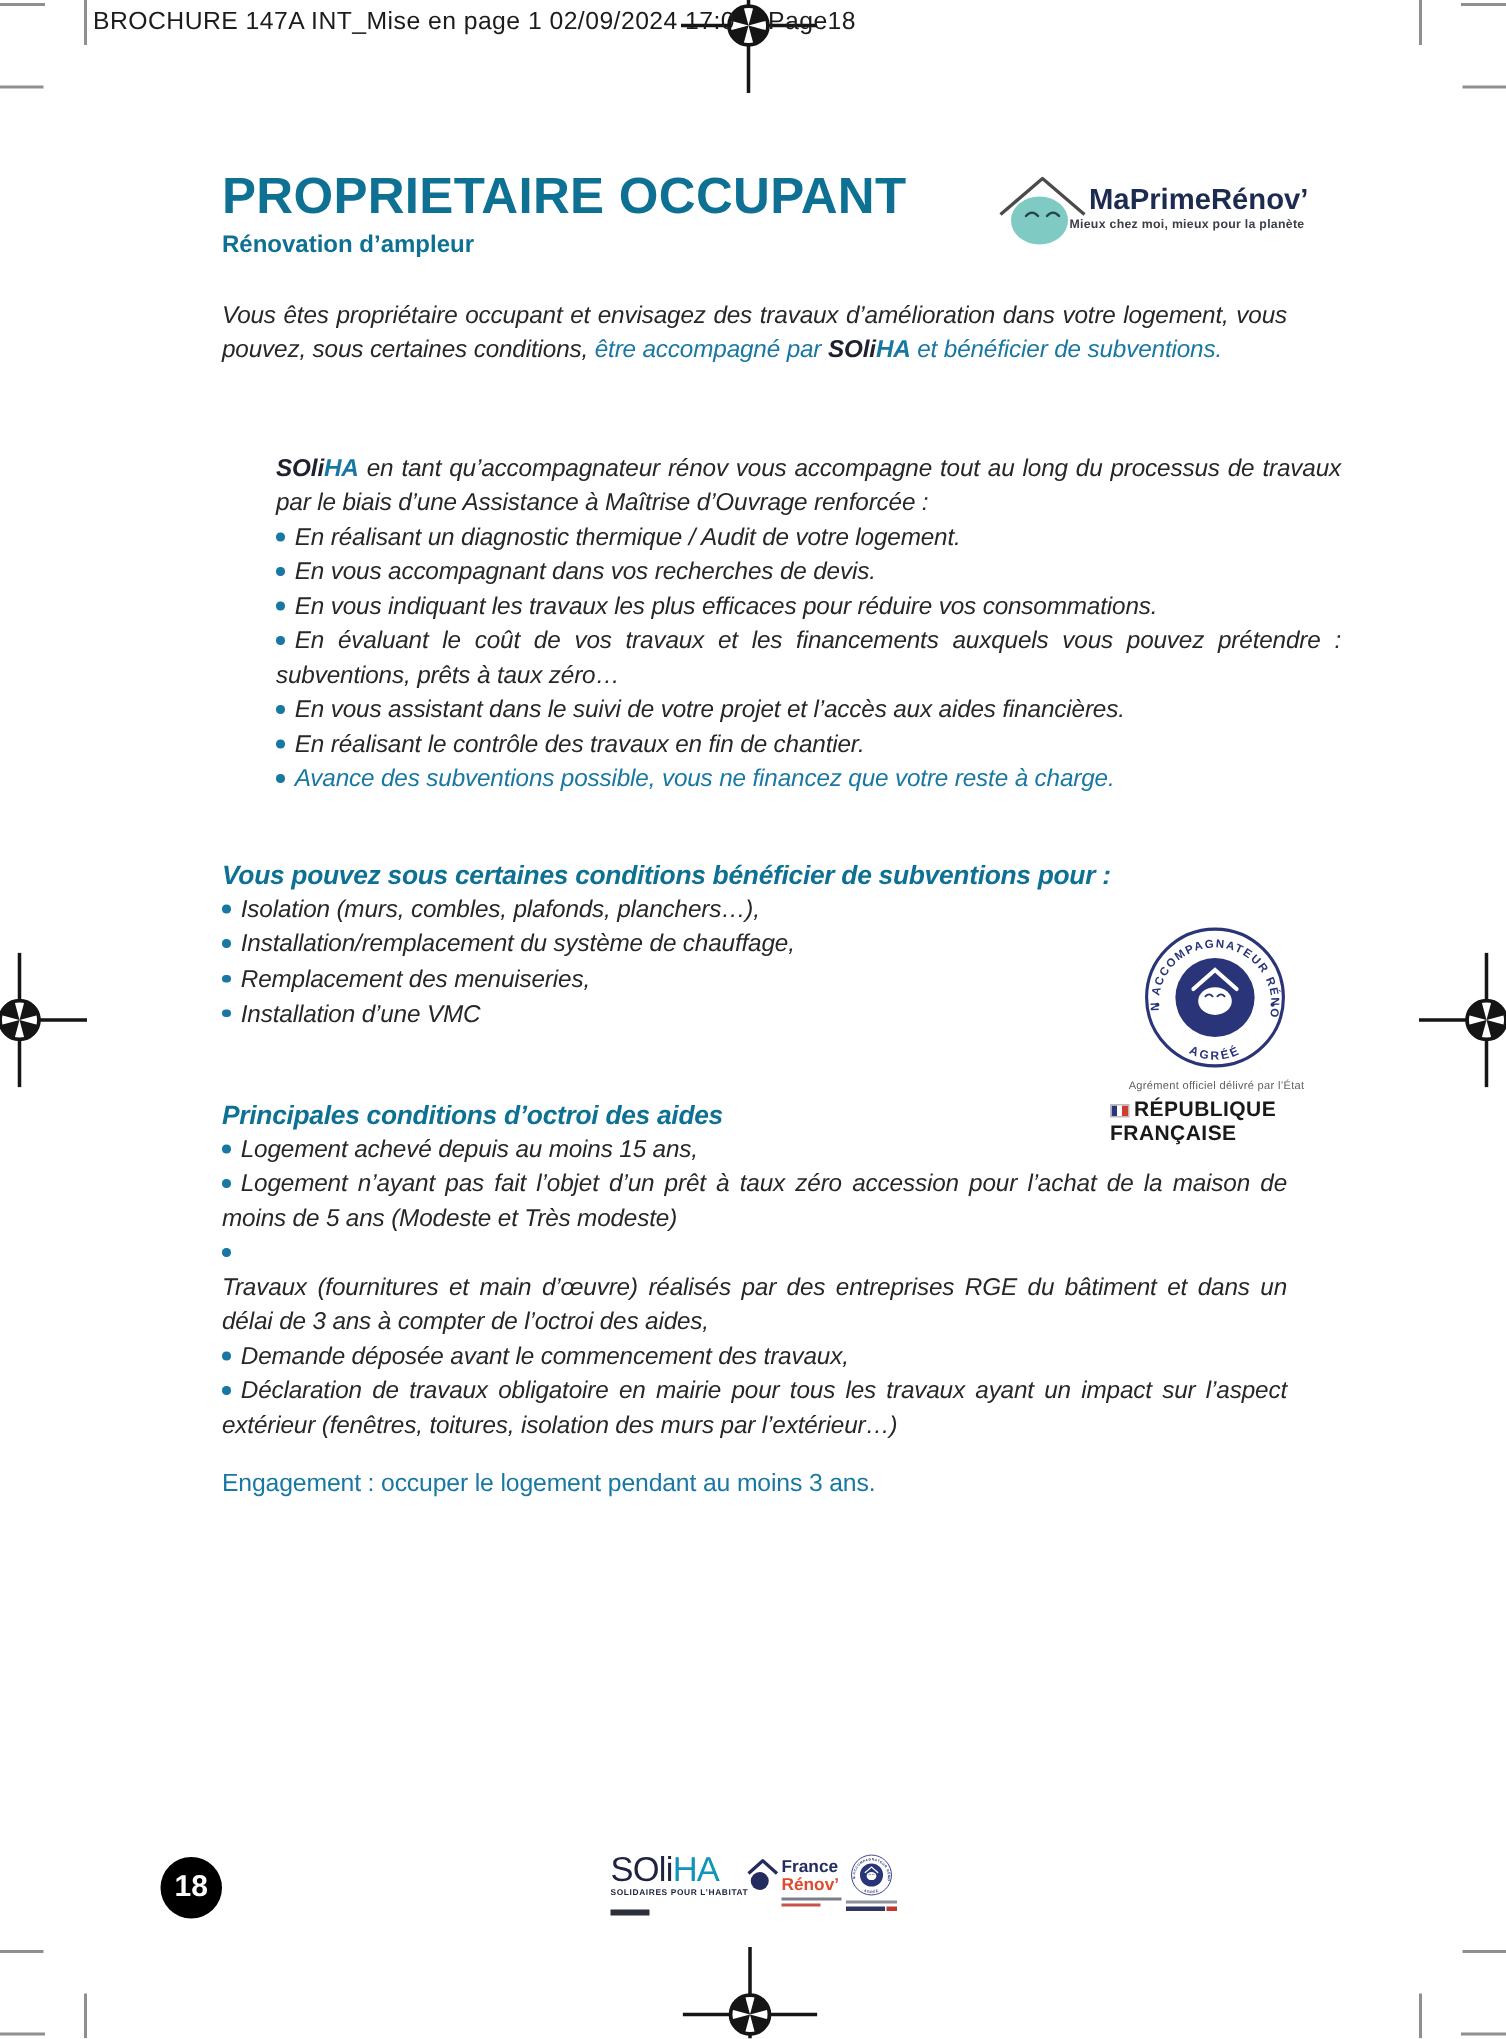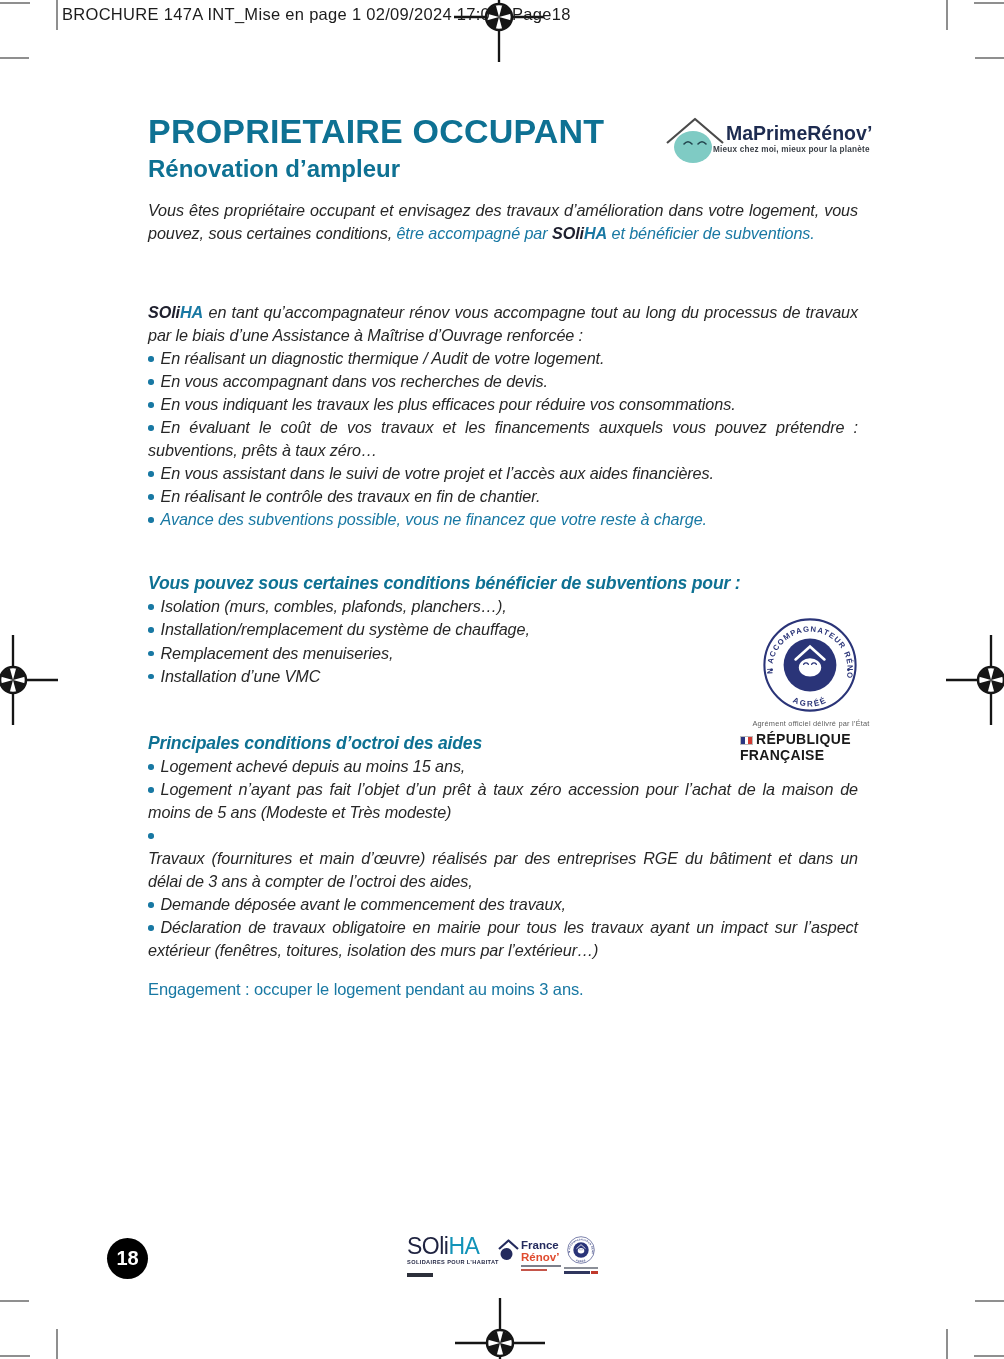--- a/index.html
+++ b/index.html
@@ -6,26 +6,26 @@
   body{font-family:"Liberation Sans","DejaVu Sans",sans-serif;}
   .sheet{position:relative;width:1004px;height:1359px;background:#fff;overflow:hidden;}
   .abs{position:absolute;}
   
   .cropline{position:absolute;background:#8f8f8f;}
   .regmark{position:absolute;}
   
   .slug{position:absolute;top:5px;font-size:16.5px;letter-spacing:.3px;color:#1c1c1c;white-space:nowrap;}
   
   .title{position:absolute;left:148px;top:112px;font-size:34px;font-weight:800;letter-spacing:.2px;color:#0E7193;white-space:nowrap;}
-  .subtitle{position:absolute;left:148px;top:155px;font-size:24px;font-weight:700;color:#0E7193;white-space:nowrap;}
+  .subtitle{position:absolute;left:148px;top:155px;font-size:16px;font-weight:700;color:#0E7193;white-space:nowrap;}
   
   .block{position:absolute;left:148px;width:710px;color:#272727;font-size:16.2px;line-height:23px;text-align:justify;letter-spacing:-0.1px;font-style:italic;}
   .block p{margin:0;}
   .intro{top:199px;line-height:22.8px;}
-  .process{top:301px;}
+  .process{top:301px;margin-left:36px;}
   .subv{top:571px;}
   .cond{top:731px;}
   .h2{font-size:17.6px;font-weight:700;color:#0E7193;line-height:24px;margin:0 0 3px 0;text-align:left;letter-spacing:-0.2px;}
   .subv p.bullet-line{line-height:23.3px;}
   .blue{color:#1878A3;}
   .b{font-weight:700;}
   .dark{color:#20212f;}
   .tealtxt{color:#1878A3;}
   .dot{display:inline-block;width:5.5px;height:5.5px;border-radius:50%;background:#1878A3;margin-right:7px;vertical-align:2.5px;}
   .engagement{position:absolute;left:148px;top:980px;font-size:16.5px;color:#1878A3;letter-spacing:-0.1px;}

